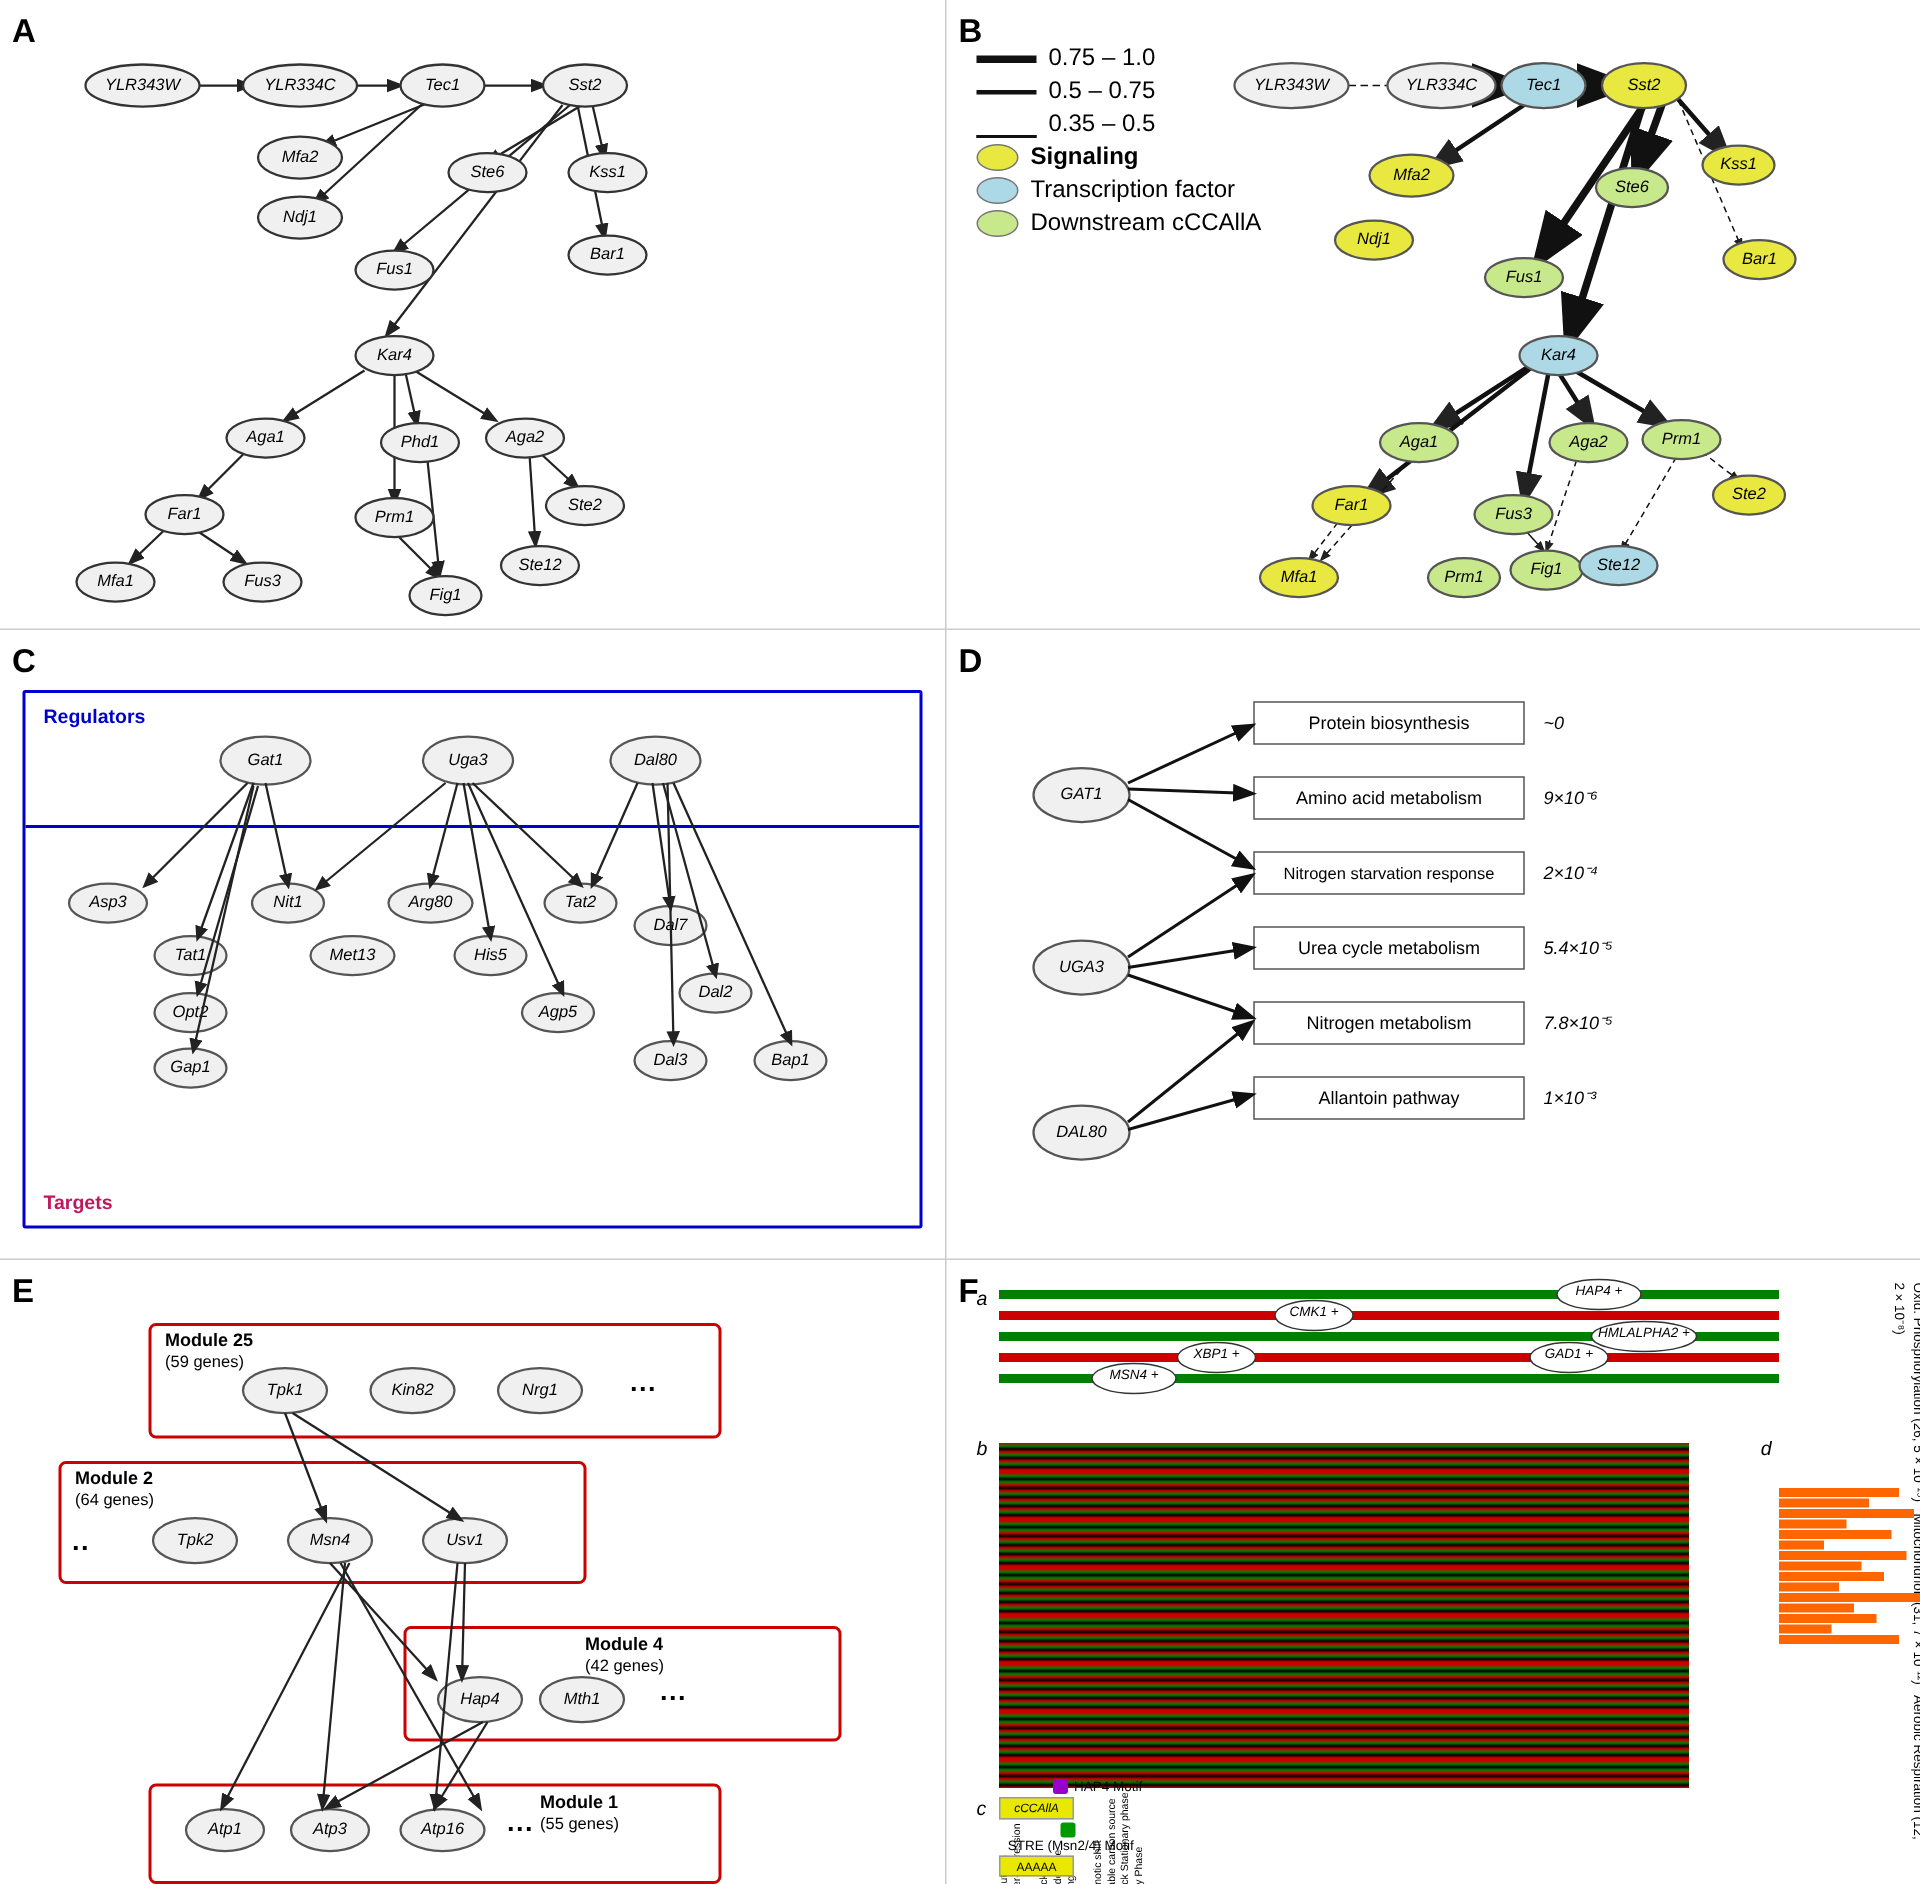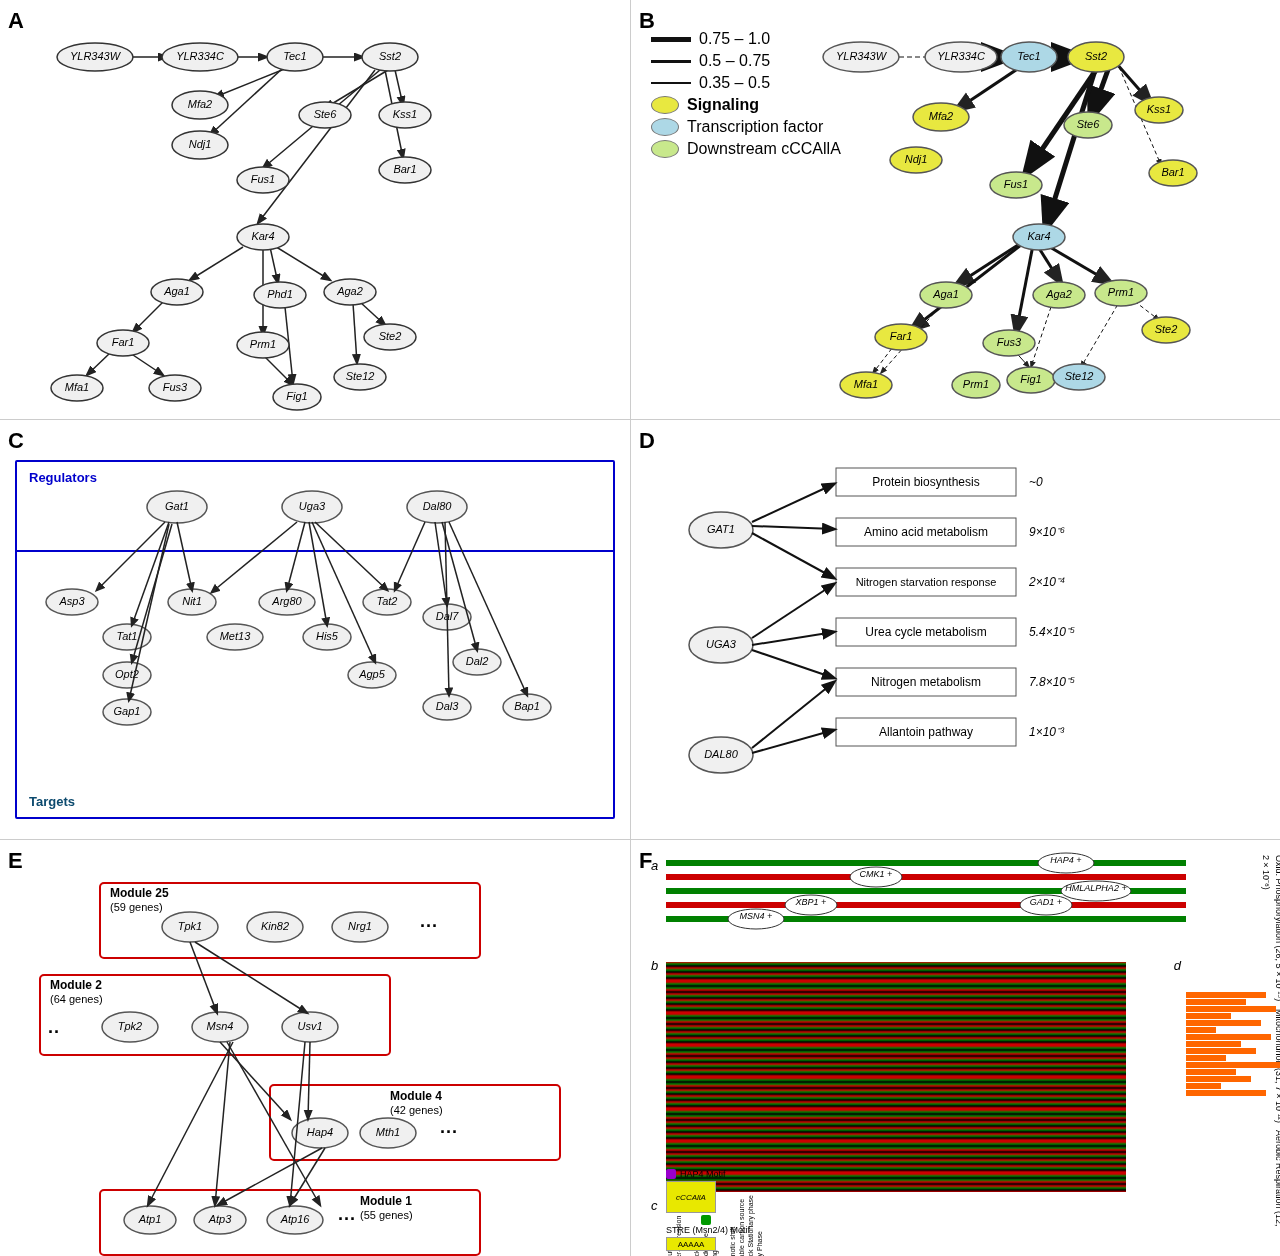--- a/index.html
+++ b/index.html
@@ -219,21 +219,21 @@
     
     <div style="position:absolute; top:30px; left:20px; font-size:16px;">
       <div style="display:flex; align-items:center; margin-bottom:4px;">
         <div style="width:40px; height:5px; background:#111; margin-right:8px;"></div>
         <span>0.75 – 1.0</span>
       </div>
       <div style="display:flex; align-items:center; margin-bottom:4px;">
         <div style="width:40px; height:3px; background:#111; margin-right:8px;"></div>
         <span>0.5 – 0.75</span>
       </div>
-      <div style="display:flex; align-items:center; margin-bottom:4px;">
+      <div style="display:flex; align-items:flex-end; margin-bottom:4px;">
         <div style="width:40px; height:2px; background:#111; border-top: 2px dashed #111; margin-right:8px;"></div>
         <span>0.35 – 0.5</span>
       </div>
       <div style="display:flex; align-items:flex-end; margin-bottom:4px;font-weight:bold;">
         <div style="width:28px; height:18px; border-radius:50%; background:#e8e840; border:1px solid #777; margin-right:8px;"></div>
         <span>Signaling</span>
       </div>
       <div style="display:flex; align-items:center; margin-bottom:4px;">
         <div style="width:28px; height:18px; border-radius:50%; background:#add8e6; border:1px solid #777; margin-right:8px;"></div>
         <span>Transcription factor</span>
@@ -361,21 +361,21 @@
 
   <div class="panel panel-c" style="position:relative; height:420px;">
     <span class="panel-label">C</span>
 
     <div style="position:absolute; top:40px; left:15px; right:15px; bottom:20px; border:2px solid #0000cc; border-radius:2px;">
 
       <div style="position:absolute; top:8px; left:12px; font-size:13px; font-weight:bold; color:#0000cc;">Regulators</div>
 
       <div style="position:absolute; top:88px; left:0; right:0; border-top:2px solid #0000cc;"></div>
 
-      <div style="position:absolute; bottom:8px; left:12px; font-size:13px; font-weight:bold; color:#0c4a6e;">Targets</div>
+      <div style="position:absolute; bottom:8px; left:12px; font-size:13px; font-weight:bold; color:#be185d;">Targets</div>
 
       <svg width="600" height="340" style="position:absolute; top:0; left:0;">
         <defs>
           <marker id="arrowC" markerWidth="7" markerHeight="7" refX="5" refY="3" orient="auto">
             <path d="M0,0 L0,6 L7,3 z" fill="#222"></path>
           </marker>
         </defs>
 
         <ellipse cx="160" cy="45" rx="30" ry="16" class="node-default"></ellipse>
         <text x="160" y="45" class="node-text">Gat1</text>
@@ -678,26 +678,26 @@
         <div style="height:6px; background:#ff6600; width:40%;"></div>
         <div style="height:6px; background:#ff6600; width:95%;"></div>
         <div style="height:6px; background:#ff6600; width:50%;"></div>
         <div style="height:6px; background:#ff6600; width:65%;"></div>
         <div style="height:6px; background:#ff6600; width:35%;"></div>
         <div style="height:6px; background:#ff6600; width:80%;"></div>
       </div>
     </div>
 
     <div style="position:absolute; bottom:5px; left:35px; font-size:9px;">
-      <div style="display:flex; margin-bottom:2px;">
+      <div style="display:flex; margin-bottom:2px;padding-left:36px;">
         <div style="width:10px; height:10px; background:#9900cc; border-radius:2px; margin-right:4px;"></div>
         <span>HAP4 Motif</span>
       </div>
       <div style="display:flex; align-items:center; margin-bottom:2px;">
-        <div style="width:50px; height:32px; background:#e8e800; border: 1px solid #999; margin-right:4px; display:flex; align-items:center; justify-content:center; font-size:8px; font-style:italic;">cCCAllA</div>
+        <div style="width:50px; height:15px; background:#e8e800; border: 1px solid #999; margin-right:4px; display:flex; align-items:center; justify-content:center; font-size:8px; font-style:italic;">cCCAllA</div>
       </div>
       <div style="display:flex; align-items:center; margin-bottom:2px;flex-direction:column;">
         <div style="width:10px; height:10px; background:#009900; border-radius:2px; margin-right:4px;"></div>
         <span>STRE (Msn2/4) Motif</span>
       </div>
       <div style="display:flex; align-items:center;">
         <div style="width:50px; height:14px; background:#e8e800; border: 1px solid #999; margin-right:4px; display:flex; align-items:center; justify-content:center; font-size:8px;">AAAAA</div>
       </div>
     </div>
   </div>

